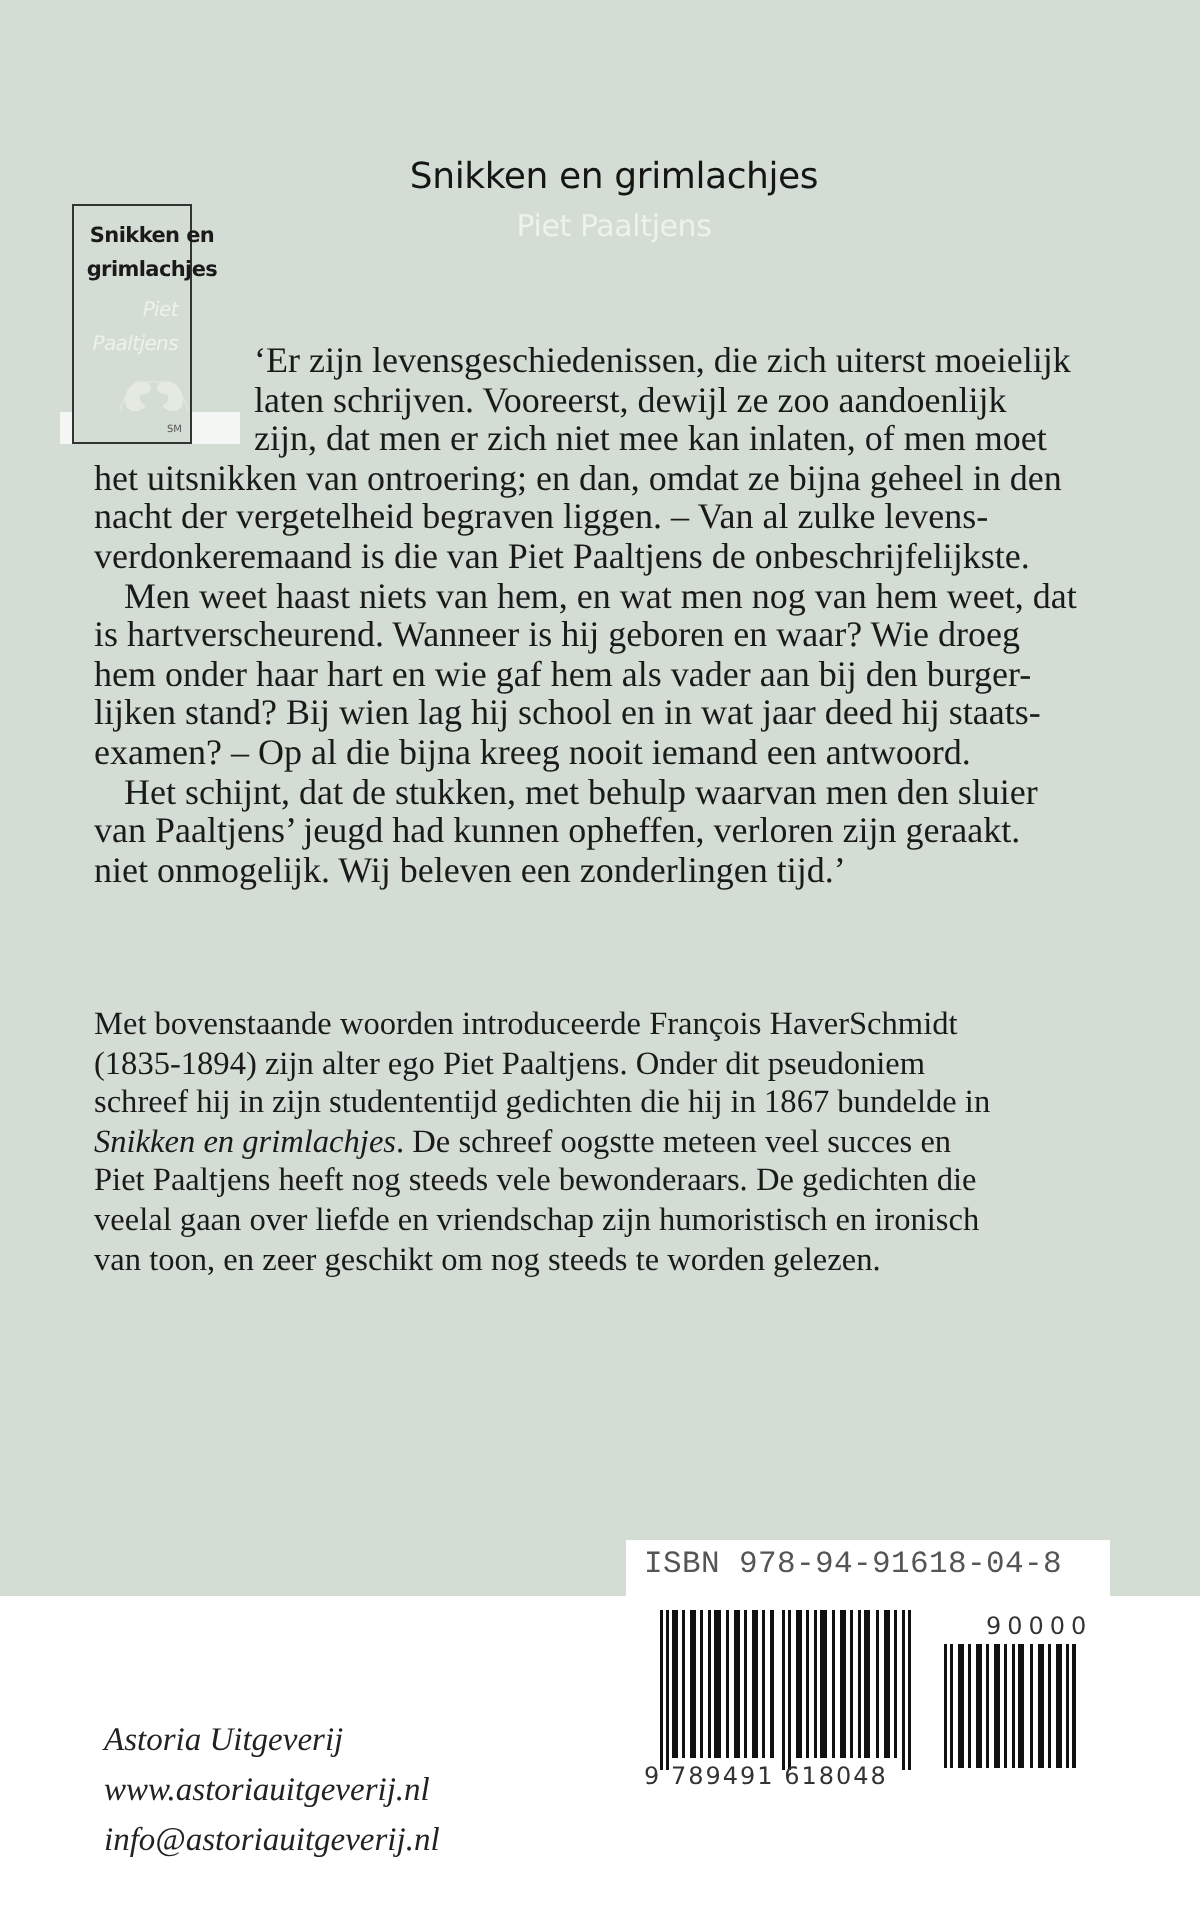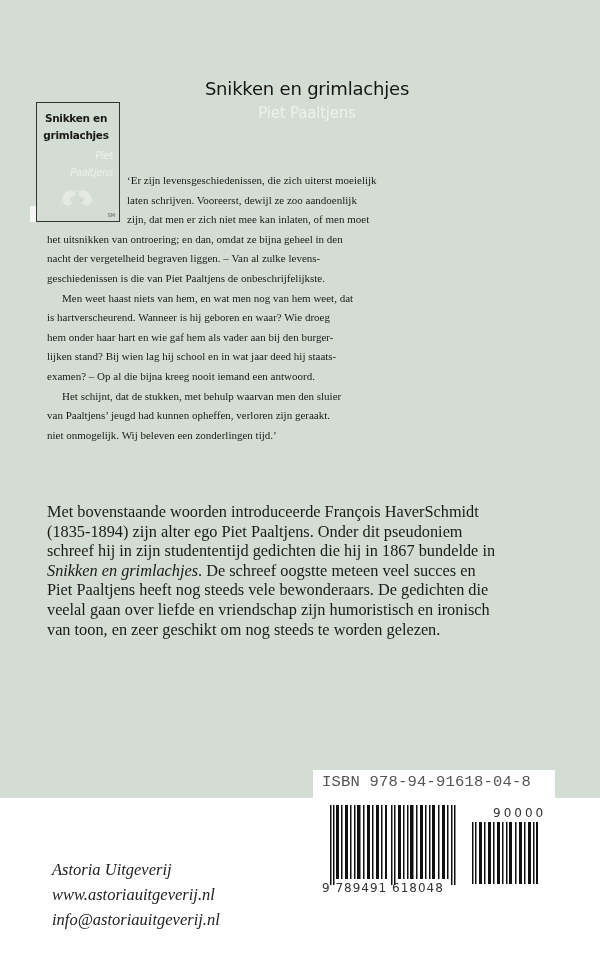--- a/index.html
+++ b/index.html
@@ -23,21 +23,21 @@
     position: absolute; left: 0; width: 614px; top: 104px;
     text-align: center;
     font-family: "DejaVu Sans", sans-serif;
     font-size: 15px; color: #eef1ec; letter-spacing: -0.2px;
   }
   .thumb-back {
     position: absolute; left: 30px; top: 206px; width: 90px; height: 16px;
     background: #f4f6f3;
   }
   .thumb {
-    position: absolute; left: 36px; top: 102px; width: 84px; height: 120px;
+    position: absolute; left: 36px; top: 102px; width: 60px; height: 120px;
     border: 1px solid #333; background: #d4ddd3; box-sizing: border-box;
   }
   .thumb-title {
     position: absolute; left: 4px; top: 7px; width: 70px;
     font-family: "DejaVu Sans", sans-serif; font-weight: bold;
     font-size: 10.5px; line-height: 17px; color: #1a1a1a; letter-spacing: -0.3px;
     text-align: center;
   }
   .thumb-author {
     position: absolute; right: 6px; top: 44px; width: 70px; text-align: right;
@@ -46,21 +46,21 @@
   }
   .thumb-emblem {
     position: absolute; left: 20px; top: 80px; width: 40px; height: 28px;
   }
   .thumb-mark {
     position: absolute; right: 4px; bottom: 3px;
     font-size: 5px; color: #555; font-family: "DejaVu Sans", sans-serif;
   }
   .quote {
     position: absolute; left: 47px; top: 171px; width: 515px;
-    font-size: 11px; line-height: 19.6px; color: #1a1a1a;
+    font-size: 18px; line-height: 19.6px; color: #1a1a1a;
   }
   .quote .ln { display: block; white-space: nowrap; }
   .quote .ind1 { padding-left: 80px; }
   .quote .ind2 { padding-left: 15px; }
   .intro {
     position: absolute; left: 47px; top: 502px; width: 515px;
     font-size: 16.3px; line-height: 19.6px; color: #1a1a1a;
   }
   .intro .ln { display: block; white-space: nowrap; }
   .intro em { font-style: italic; }
@@ -121,21 +121,21 @@
   </svg>
   <div class="thumb-mark">SM</div>
 </div>
 
 <div class="quote">
   <span class="ln ind1">‘Er zijn levensgeschiedenissen, die zich uiterst moeielijk</span>
   <span class="ln ind1">laten schrijven. Vooreerst, dewijl ze zoo aandoenlijk</span>
   <span class="ln ind1">zijn, dat men er zich niet mee kan inlaten, of men moet</span>
   <span class="ln">het uitsnikken van ontroering; en dan, omdat ze bijna geheel in den</span>
   <span class="ln">nacht der vergetelheid begraven liggen. – Van al zulke levens-</span>
-  <span class="ln">geschiedenissen is die van Piet Paaltjens de onbeschrijfelijkste.</span>
+  <span class="ln">verdonkeremaand is die van Piet Paaltjens de onbeschrijfelijkste.</span>
   <span class="ln ind2">Men weet haast niets van hem, en wat men nog van hem weet, dat</span>
   <span class="ln">is hartverscheurend. Wanneer is hij geboren en waar? Wie droeg</span>
   <span class="ln">hem onder haar hart en wie gaf hem als vader aan bij den burger-</span>
   <span class="ln">lijken stand? Bij wien lag hij school en in wat jaar deed hij staats-</span>
   <span class="ln">examen? – Op al die bijna kreeg nooit iemand een antwoord.</span>
   <span class="ln ind2">Het schijnt, dat de stukken, met behulp waarvan men den sluier</span>
   <span class="ln">van Paaltjens’ jeugd had kunnen opheffen, verloren zijn geraakt.</span>
   <span class="ln">niet onmogelijk. Wij beleven een zonderlingen tijd.’</span>
 </div>
 

